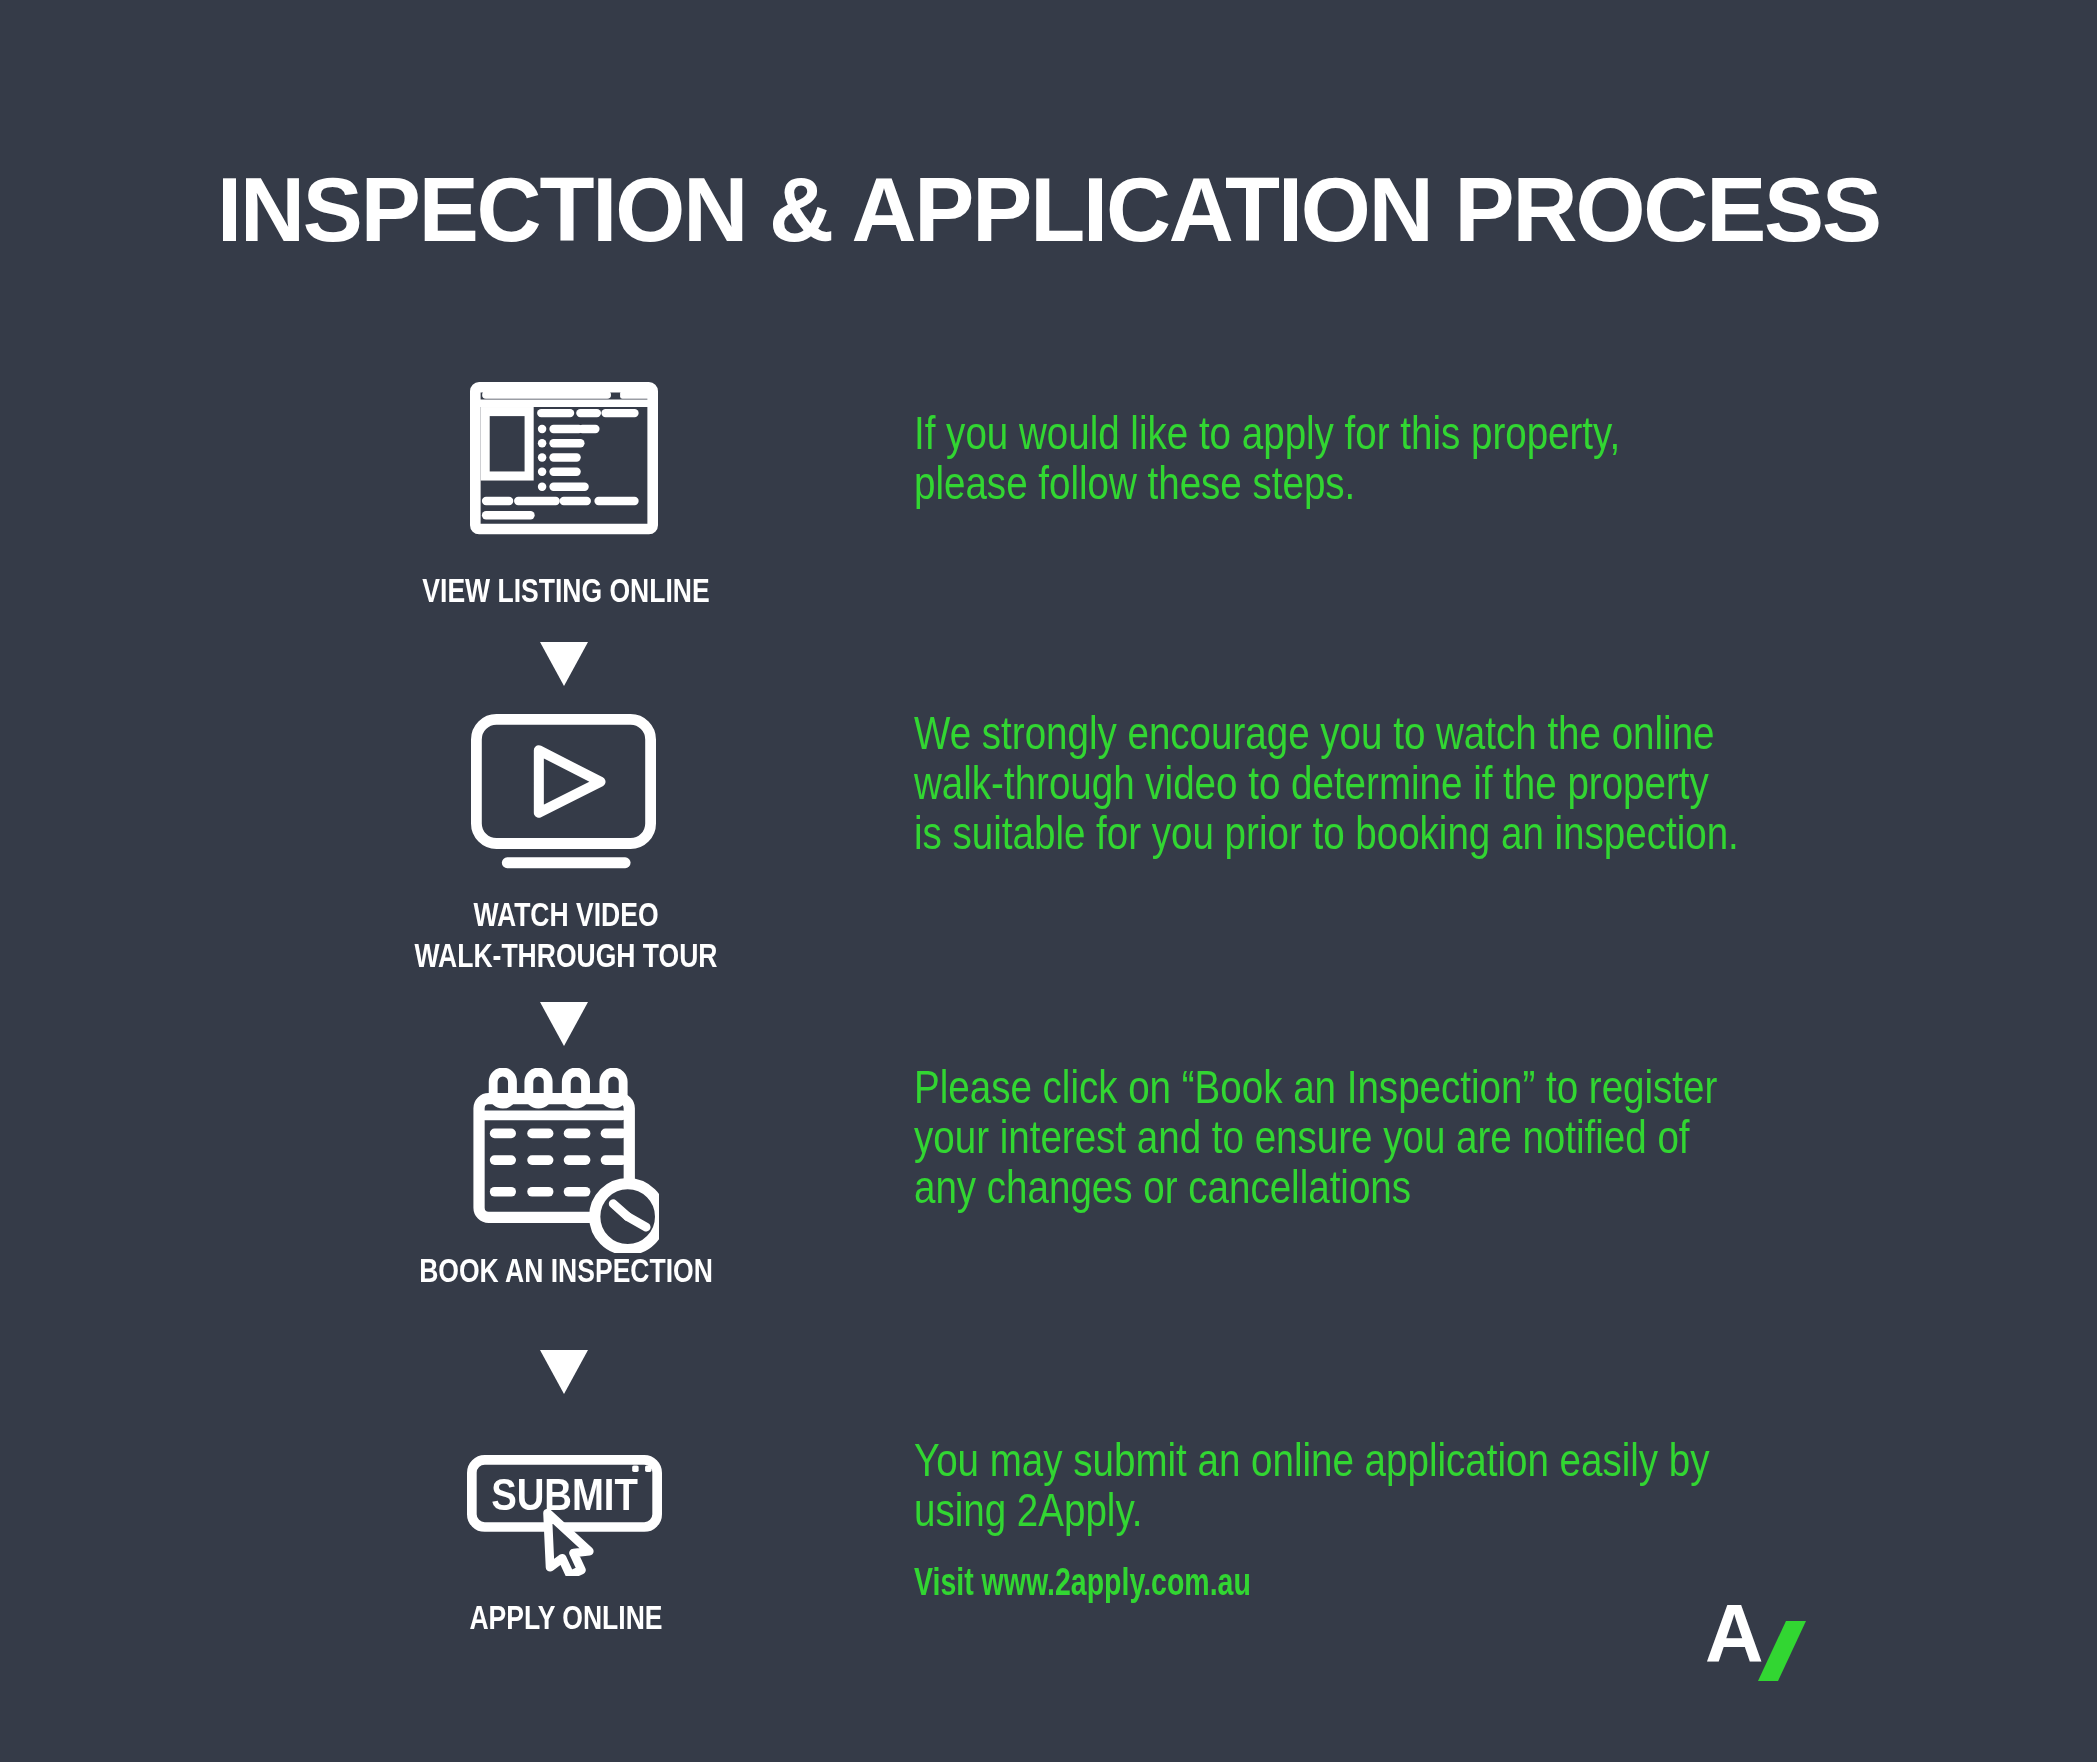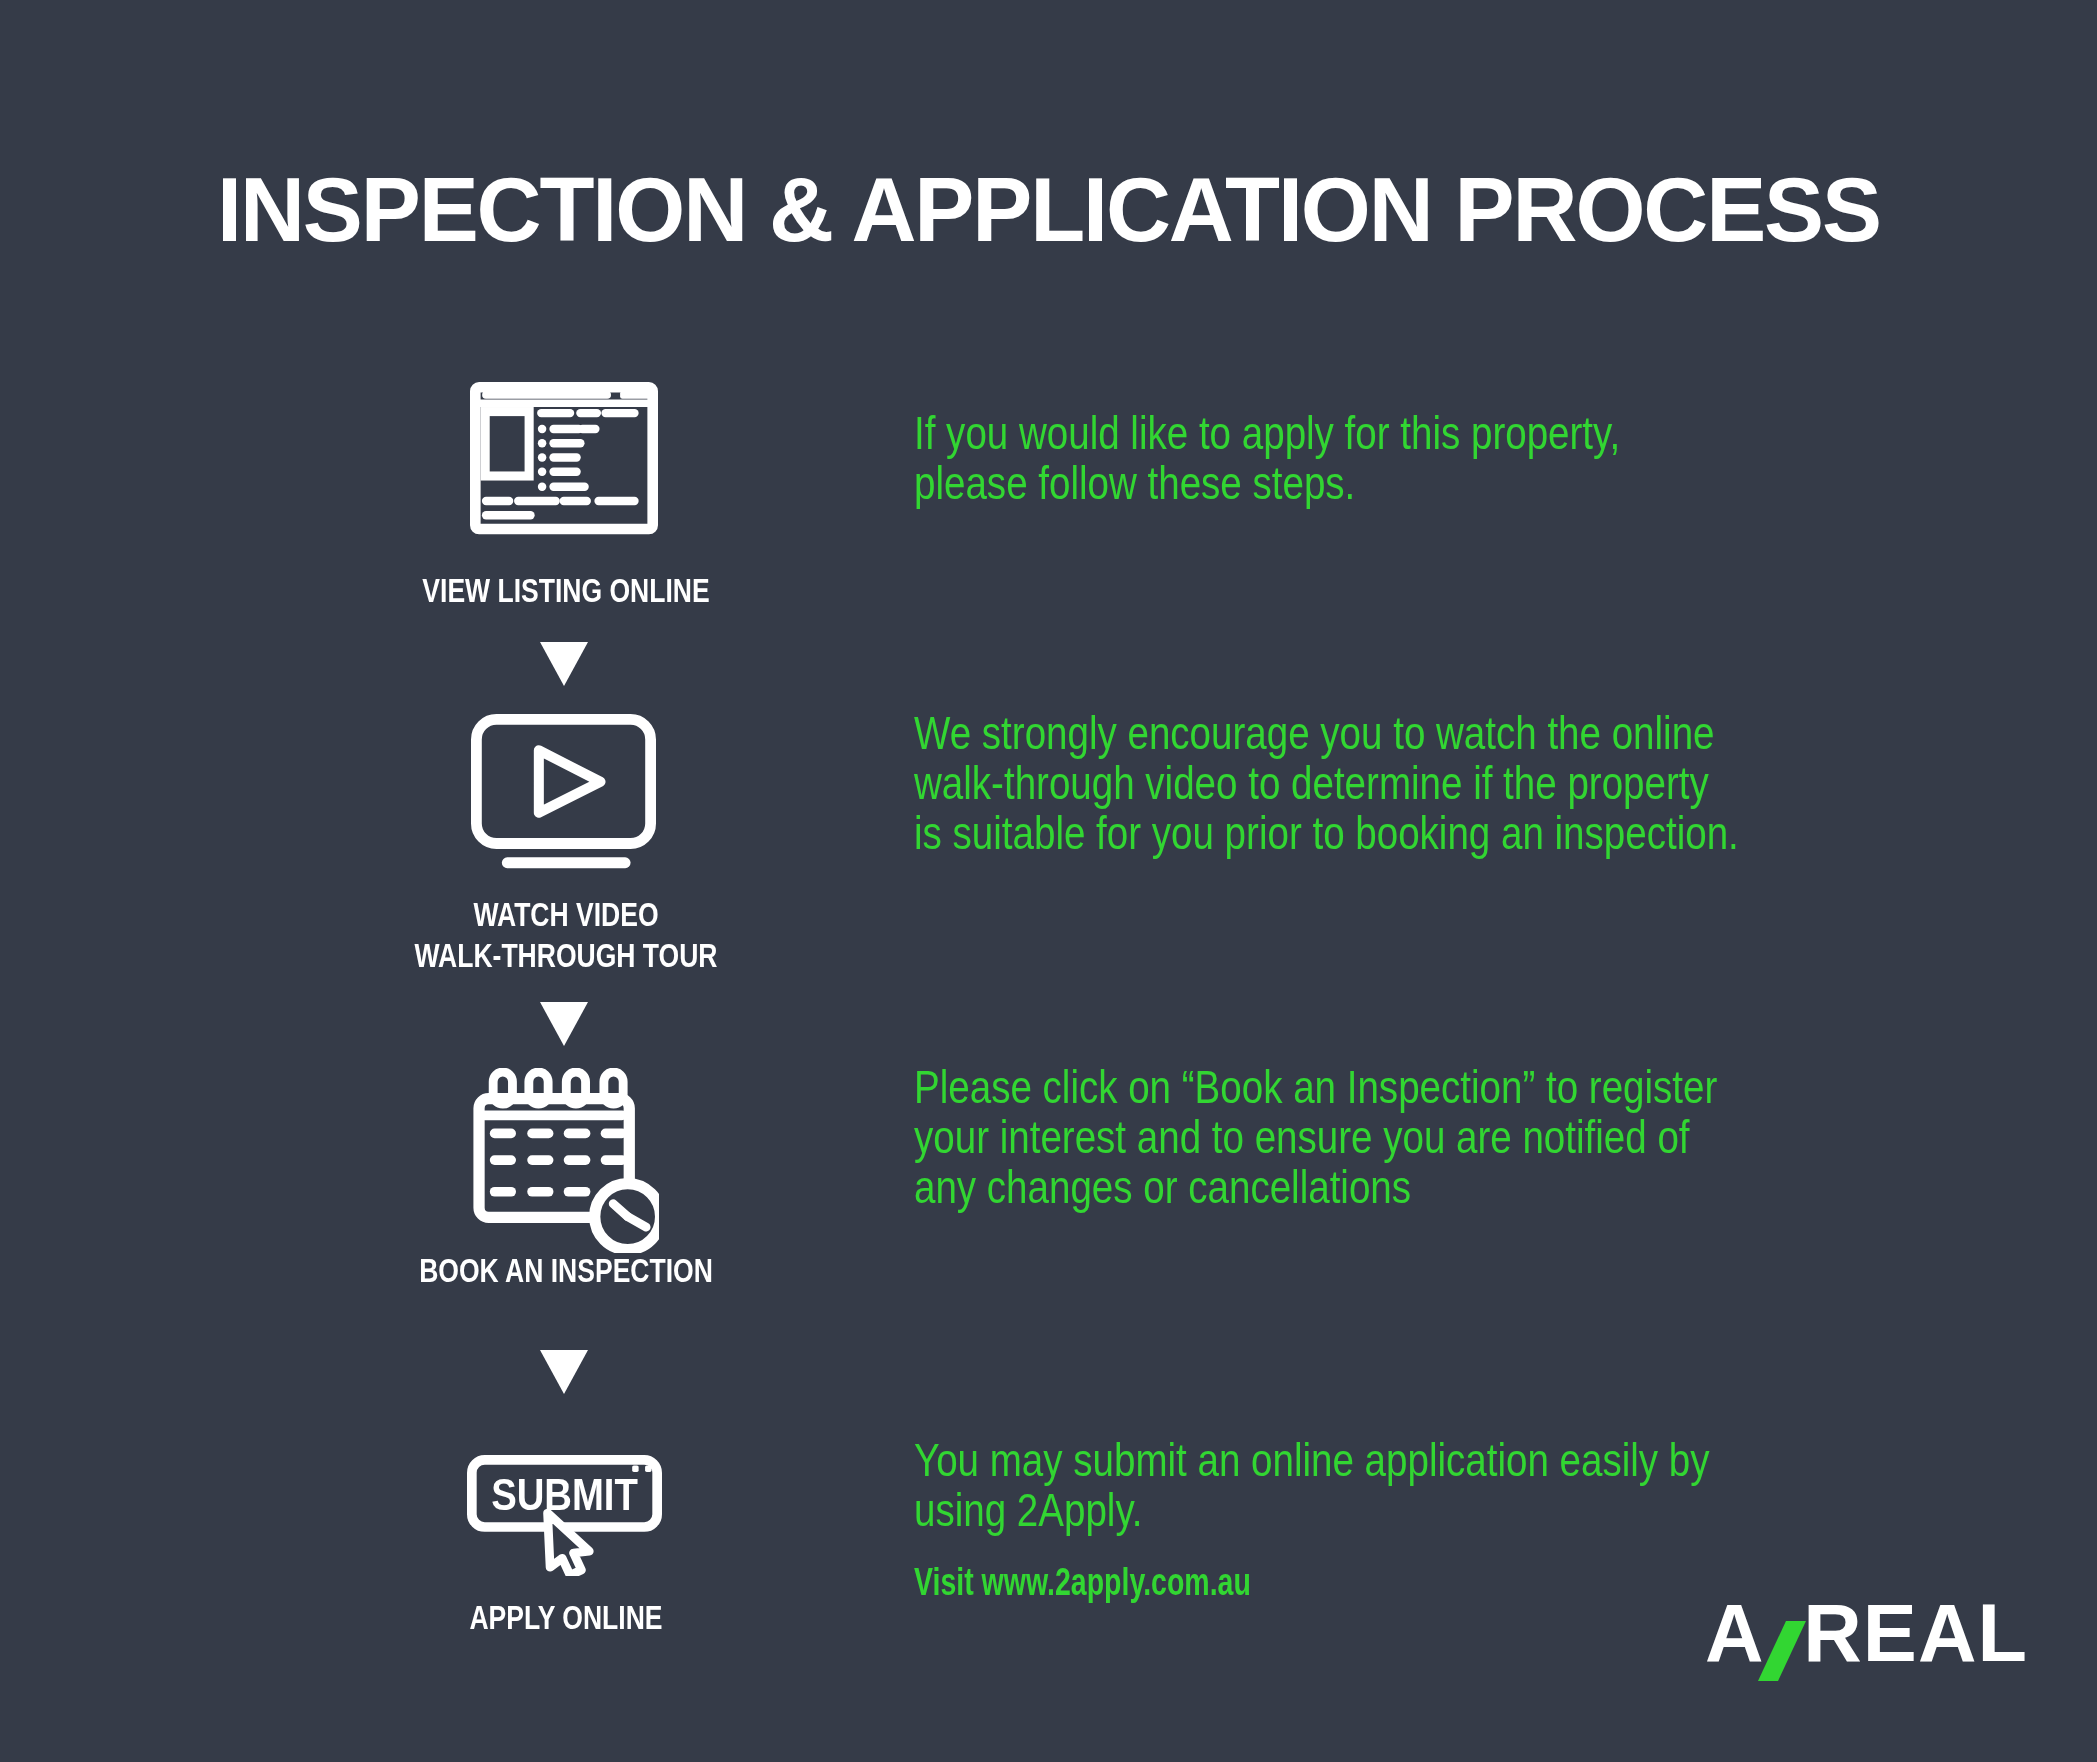--- a/index.html
+++ b/index.html
@@ -152,17 +152,16 @@
   </div>
   <div class="step-label l4">APPLY ONLINE</div>
   <div class="desc g4">You may submit an online application easily by
 using 2Apply.</div>
 
   <div class="visit">Visit www.2apply.com.au</div>
 
   <div class="logo">
     <span>A</span>
     <span class="logo-slash">/</span>
-    <span>REAL</span>
   </div>
 
 </div>
 
 
 </body></html>

